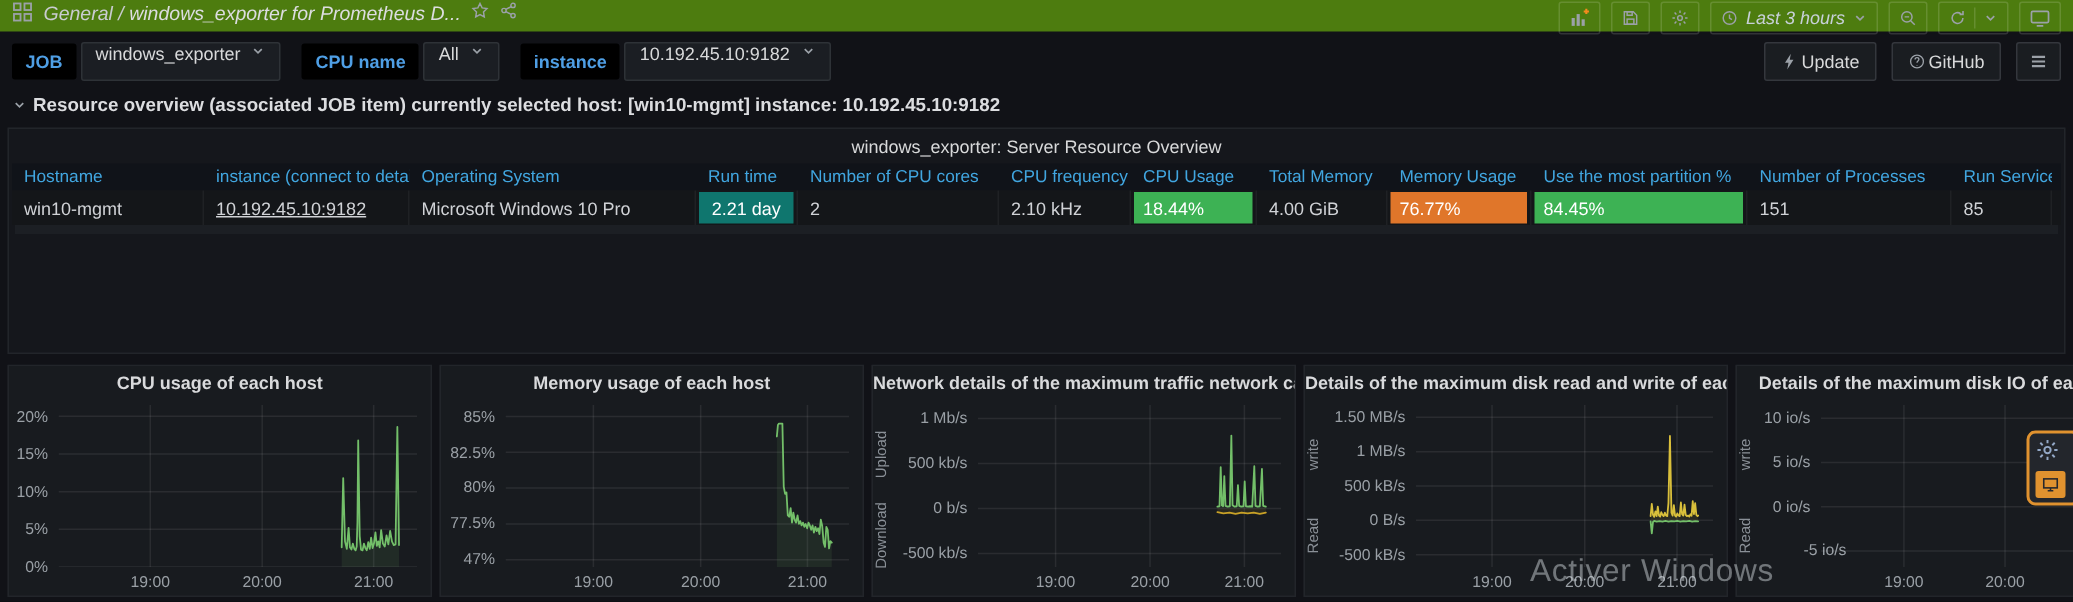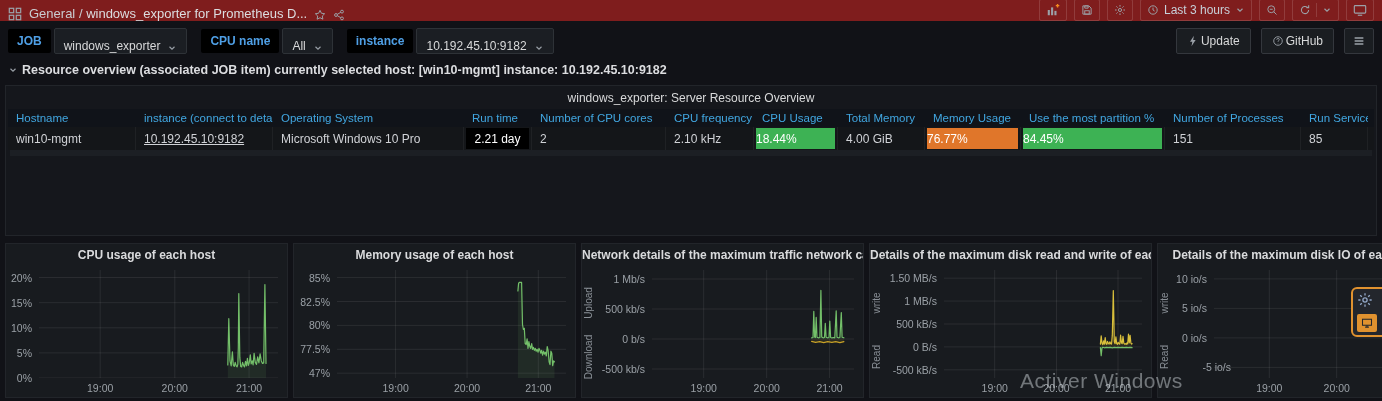--- a/index.html
+++ b/index.html
@@ -1,57 +1,57 @@
 <!DOCTYPE html>
 <html><head>
 <meta charset="utf-8">
 <style>
   html,body{margin:0;padding:0;background:#0d0e12;}
   .screen{position:relative;width:1382px;height:401px;background:#111217;overflow:hidden;
           font-family:"Liberation Sans",sans-serif;color:#d8d9da;}
   
-  .topnav{height:20px;display:flex;align-items:flex-end;padding:1px 8px 0 8px;gap:7px;background:#7f1d1d;}
+  .topnav{height:20px;display:flex;align-items:flex-start;padding:1px 8px 0 8px;gap:7px;background:#4d7c0f;font-style:italic;}
   .crumb{font-size:13px;color:#c9ccd0;white-space:nowrap;}
   .crumb .dash-title{color:#dcdde0;}
   .icon{display:inline-flex;width:14px;height:14px;color:#9ba1a8;flex:0 0 auto;}
   .icon svg{width:100%;height:100%;}
   .icon.sz12{width:12px;height:12px}
   .icon.sz10{width:10px;height:10px}
   .icon.sz16{width:16px;height:16px}
   .spacer{flex:1}
   .navbtn{display:flex;align-items:center;gap:5px;height:20px;padding:0 6px;border:1px solid rgba(255,255,255,0.14);
           border-radius:2px;color:#9ba1a8;cursor:pointer;}
   .navbtn .tlabel{font-size:12px;color:#c7d0d9;white-space:nowrap;}
   .navbtn .divider{width:1px;height:14px;background:rgba(255,255,255,0.14);}
   
   .toolbar{margin-top:7px;padding:0 8px;display:flex;align-items:center;gap:14px;height:25px;}
   .vargroup{display:flex;align-items:center;gap:3px;}
   .varlabel{height:24px;display:flex;align-items:center;padding:0 9px;background:#000000;border-radius:2px;
             color:#4f9fe5;font-size:12px;font-weight:700;}
-  .varvalue{height:24px;display:flex;align-items:flex-end;gap:7px;padding:0 9px;background:#1b1e23;
+  .varvalue{height:24px;display:flex;align-items:flex-start;gap:7px;padding:0 9px;background:#1b1e23;
             border:1px solid #2e3237;border-radius:2px;color:#d8d9da;font-size:12px;cursor:pointer;white-space:nowrap;}
   .toolbtn{height:24px;display:flex;align-items:center;gap:2px;padding:0 10px;background:#1a1d21;
            border:1px solid #34373d;border-radius:2px;color:#d8d9da;font-size:12px;cursor:pointer;white-space:nowrap;}
   .menubtn{width:28px;justify-content:center;padding:0;}
   .rightside{display:flex;gap:10px;align-items:center;}
   
   .rowhdr{margin-top:9px;padding:0 8px;display:flex;align-items:center;gap:4px;height:15px;}
   .rowhdr .txt{font-size:12.5px;font-weight:700;color:#dcdde0;}
   
   .table-panel{margin:8px 5px 0 5px;height:151px;background:#15171c;border:1px solid #22252a;box-sizing:border-box;}
   .tp-title{height:18px;line-height:18px;text-align:center;font-size:12px;font-weight:500;color:#d8d9da;padding-top:3px;}
   .tbl{margin:2px 2px 0 2px;}
   .tbl-head{display:flex;height:18px;background:#101319;align-items:center;}
   .tbl-head .hcell{font-size:11.5px;font-weight:500;color:#41a6e0;padding-left:8px;box-sizing:border-box;
                    white-space:nowrap;overflow:hidden;cursor:pointer;}
   .tbl-row{display:flex;height:23px;background:#141619;align-items:stretch;}
   .tbl-row .cell{display:flex;align-items:center;font-size:12px;color:#d0d2d6;padding-left:8px;box-sizing:border-box;
                  white-space:nowrap;overflow:hidden;border-right:1px solid rgba(255,255,255,0.05);}
   .tbl-row .cell.colored{padding:1px 2px;}
-  .cellfill{flex:1;height:21px;display:flex;align-items:center;padding-left:0;box-sizing:border-box;
+  .cellfill{flex:1;height:21px;display:flex;align-items:center;padding-left:6px;box-sizing:border-box;
             color:#fff;font-weight:500;}
   .cellfill.center{justify-content:center;padding-left:0;}
   .tbl-strip{height:6px;background:#1c1f24;margin:0 2px;}
   .linktext{text-decoration:underline;cursor:pointer;}
   
   .charts{margin-top:7px;padding-left:5px;display:flex;gap:5px;overflow:hidden;width:1382px;}
   .chart-panel{flex:0 0 283px;width:283px;height:155px;background:#181b1f;border:1px solid #22252a;
                box-sizing:border-box;position:relative;}
   .chart-title{height:21px;line-height:22px;text-align:center;font-size:12px;font-weight:600;color:#d9dadc;
                white-space:nowrap;overflow:hidden;cursor:pointer;}
@@ -274,21 +274,21 @@
           <div class="cell" style="width: 128px;">
             <span>win10-mgmt</span>
           </div>
           <div class="cell" style="width: 137px;">
             <span class="linktext">10.192.45.10:9182</span>
           </div>
           <div class="cell" style="width: 191px;">
             <span>Microsoft Windows 10 Pro</span>
           </div>
           <div class="cell colored" style="width: 68px;">
-            <div class="cellfill center" style="background: #000000;">2.21 day</div>
+            <div class="cellfill center" style="background: #0f766e;">2.21 day</div>
           </div>
           <div class="cell" style="width: 134px;">
             <span>2</span>
           </div>
           <div class="cell" style="width: 88px;">
             <span>2.10 kHz</span>
           </div>
           <div class="cell colored" style="width: 84px;">
             <div class="cellfill" style="background: rgb(61, 178, 84);">18.44%</div>
           </div>

